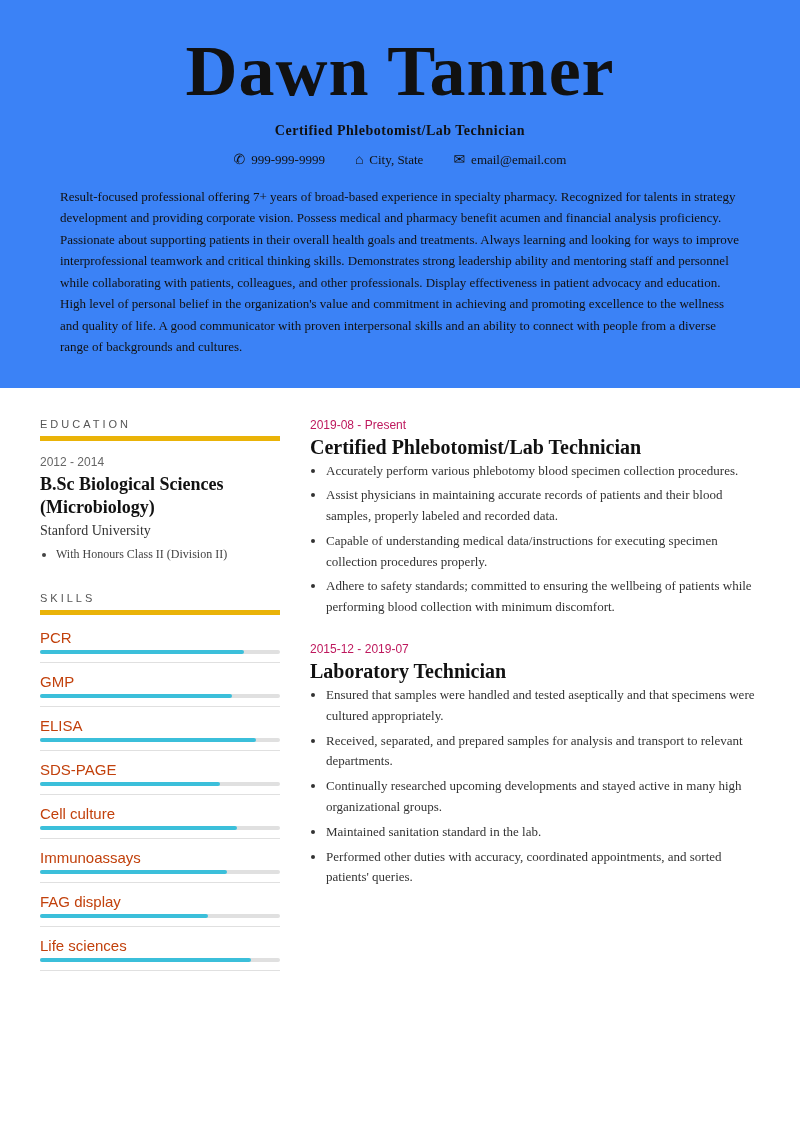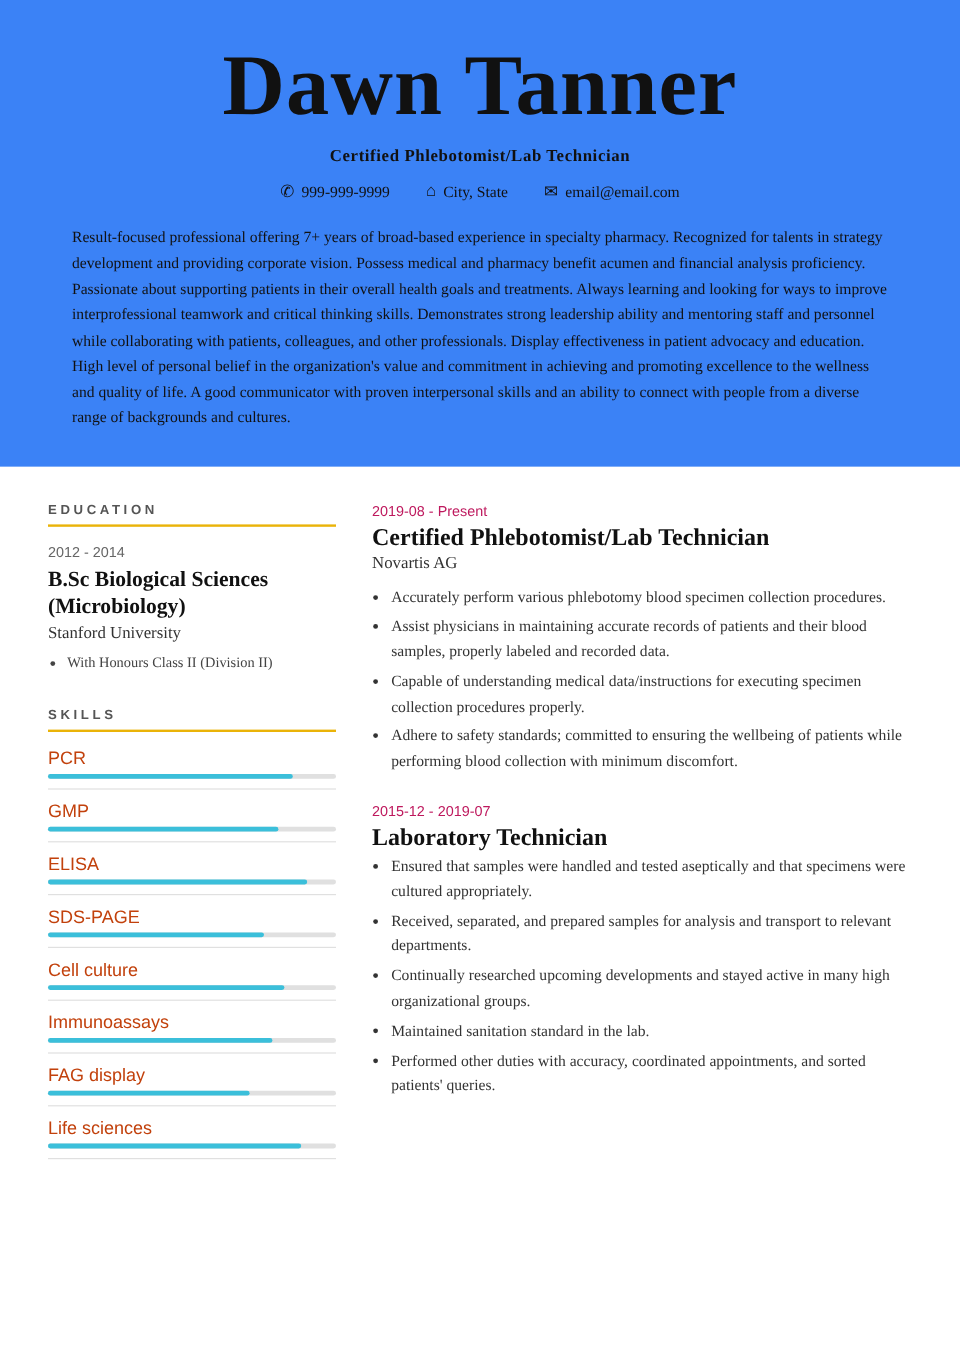--- a/index.html
+++ b/index.html
@@ -73,25 +73,25 @@
     }
 
     
     .right-col {
       flex: 1;
     }
 
     
     .section-heading {
       font-size: 11px;
-      font-weight: bold;
+      font-weight: normal;
       letter-spacing: 3px;
       color: #555;
       text-transform: uppercase;
-      border-bottom: 2px solid #eab308;
+      border-bottom: 5px solid #eab308;
       padding-bottom: 6px;
       margin-bottom: 14px;
       font-family: Arial, sans-serif;
     }
 
     
     .education-section { margin-bottom: 30px; }
     .edu-dates { font-size: 12px; color: #666; margin-bottom: 4px; font-family: Arial, sans-serif; }
     .edu-degree {
       font-size: 18px;
@@ -265,21 +265,20 @@
 
   </div>
 
   <div class="right-col">
 
     <div class="work-section">
 
       <div class="work-entry">
         <div class="work-dates">2019-08 - Present</div>
         <div class="work-title">Certified Phlebotomist/Lab Technician</div>
-        <div class="work-company">Novartis AG</div>
         <ul class="work-bullets">
           <li>Accurately perform various phlebotomy blood specimen collection procedures.</li>
           <li>Assist physicians in maintaining accurate records of patients and their blood samples, properly labeled and recorded data.</li>
           <li>Capable of understanding medical data/instructions for executing specimen collection procedures properly.</li>
           <li>Adhere to safety standards; committed to ensuring the wellbeing of patients while performing blood collection with minimum discomfort.</li>
         </ul>
       </div>
 
       <div class="work-entry">
         <div class="work-dates">2015-12 - 2019-07</div>

